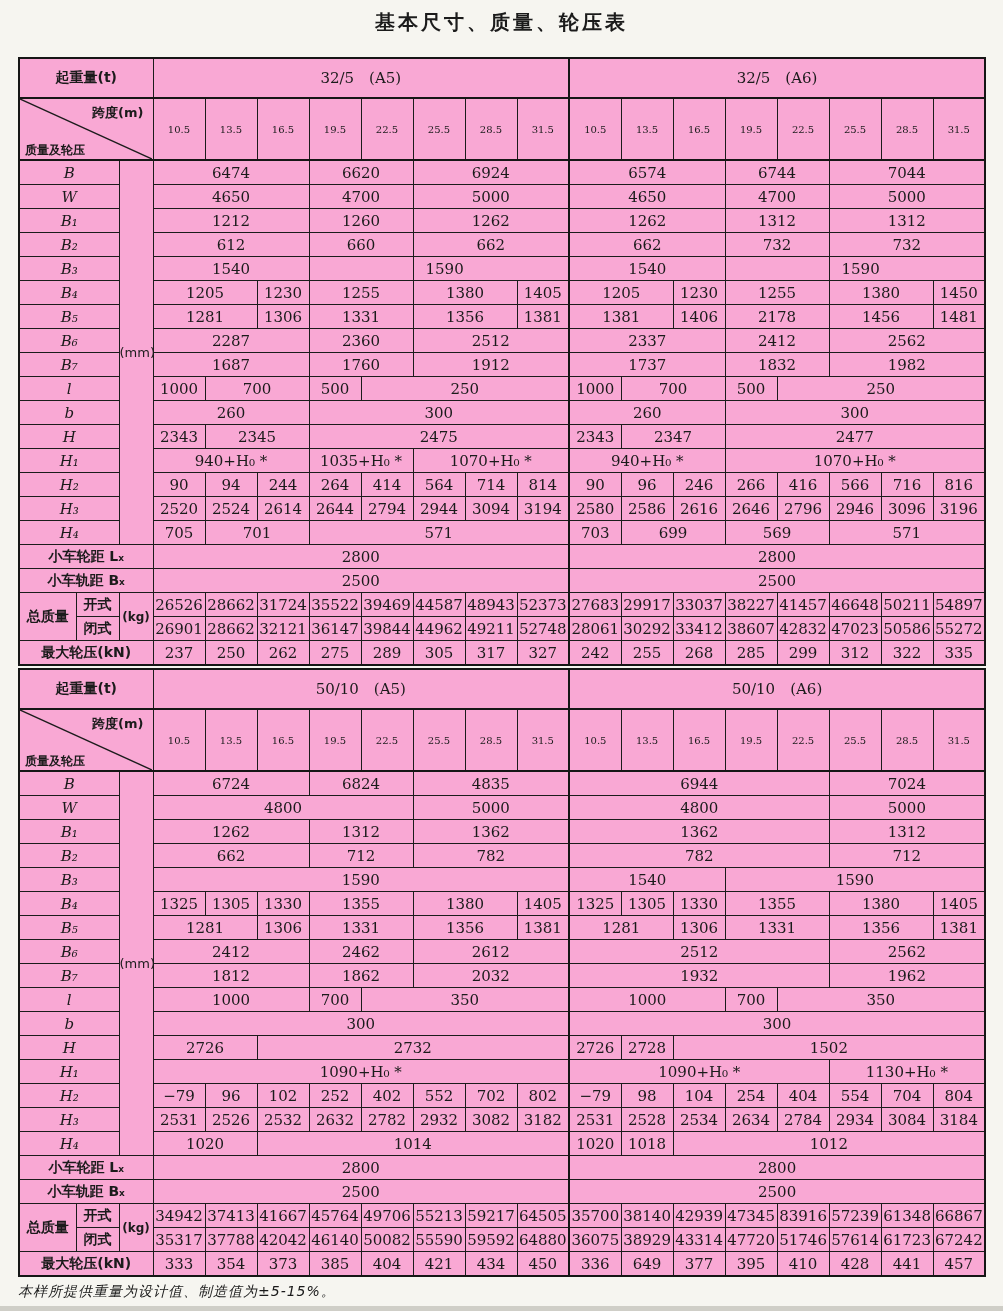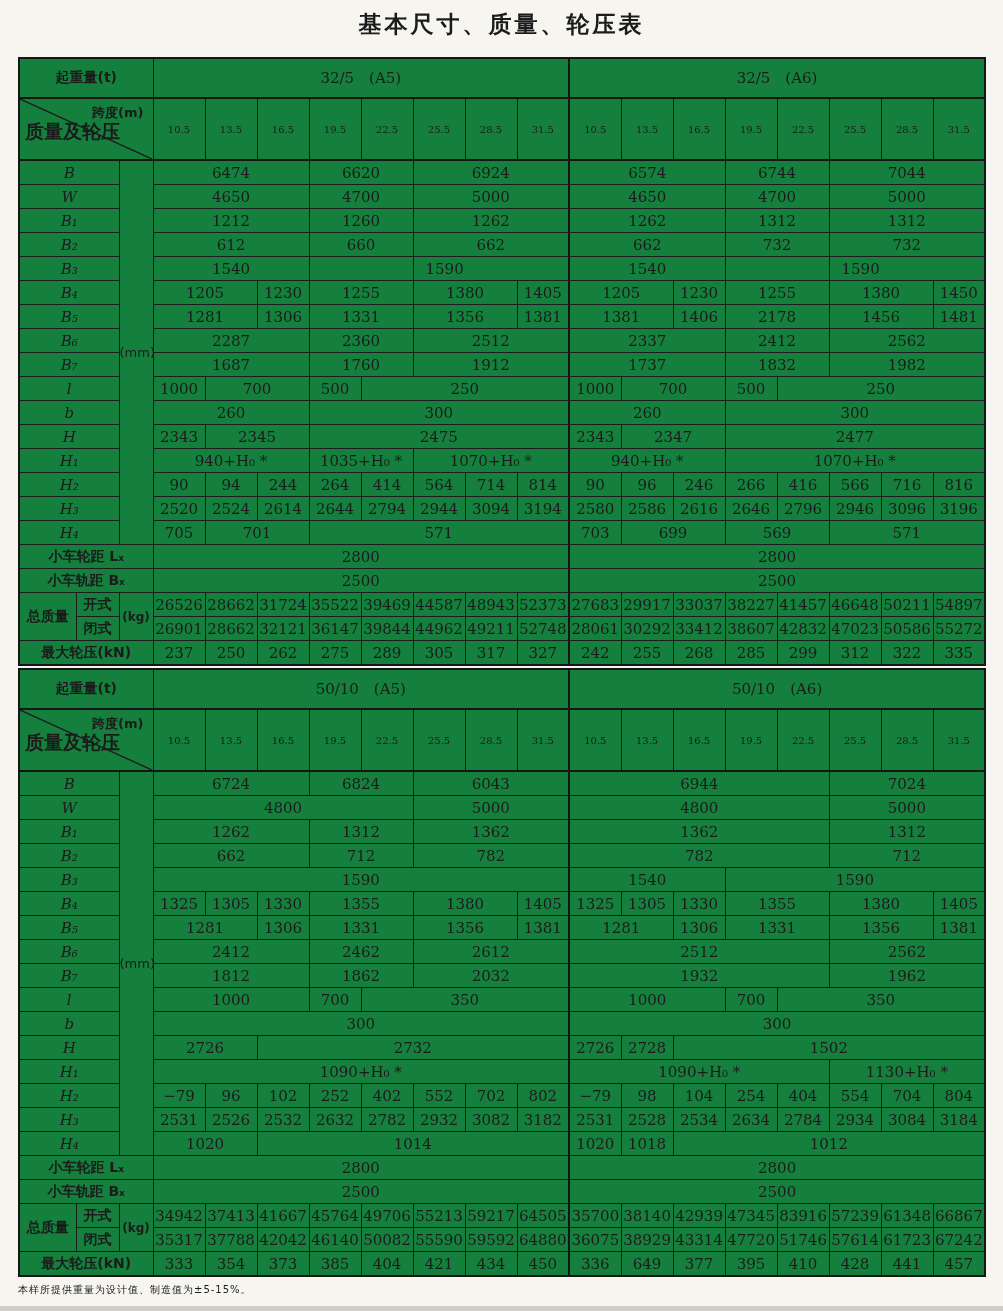--- a/index.html
+++ b/index.html
@@ -4,48 +4,48 @@
 <style>
   html,body{margin:0;padding:0;}
   body{
     width:1003px;height:1311px;position:relative;
     background:#f6f5f0;color:#1b1b1b;
     font-family:"DejaVu Sans","Liberation Sans",sans-serif;
     overflow:hidden;
   }
   .page-title{
     position:absolute;top:9px;left:0;width:100%;text-align:center;
-    font-size:23px;font-weight:bold;letter-spacing:3px;
+    font-size:20px;font-weight:bold;letter-spacing:3px;
   }
   .tbl-mount{position:absolute;left:18px;}
   #table1{top:57px;}
   #table2{top:668px;}
-  table{border-collapse:collapse;table-layout:fixed;width:966px;border:2px solid #161616;background:#15803d;}
+  table{border-collapse:collapse;table-layout:fixed;width:966px;border:2px solid #161616;background:#f9a8d4;}
   td{
     border:1px solid #1c1c1c;padding:0;text-align:center;vertical-align:middle;
     height:23px;font-size:15px;overflow:hidden;white-space:nowrap;
   }
   .num{font-family:"DejaVu Serif","Liberation Serif",serif;font-size:15px;}
   .sph{font-family:"DejaVu Serif","Liberation Serif",serif;font-size:10px;}
   .cjk{font-size:14px;font-weight:bold;font-family:"DejaVu Sans","Liberation Sans",sans-serif;}
   .lbl{font-family:"DejaVu Serif","Liberation Serif",serif;font-style:italic;font-size:15px;}
   .unit{font-size:12px;font-weight:bold;}
   .mm{font-weight:normal;font-size:13px;}
   tr.cap td{height:38px;}
   tr.hdr2 td{height:60px;}
   tr.thick td{border-bottom:2px solid #161616;}
   td.sec{border-left:2px solid #161616;}
   td.al{text-align:left;padding-left:12px;}
   td.diag{position:relative;padding:0;}
   .diag-inner{position:absolute;inset:0;}
   .diag-inner svg{position:absolute;left:0;top:0;}
   .d-span{position:absolute;top:5px;right:9px;font-size:13px;font-weight:bold;}
   .d-size{position:absolute;left:5px;top:27px;font-size:13px;font-weight:bold;margin-top:44px;}
-  .d-mass{position:absolute;left:5px;bottom:14px;font-size:19px;font-weight:bold;}
-  .footer-note{position:absolute;left:18px;top:1283px;font-size:10px;letter-spacing:1px;}
+  .d-mass{position:absolute;left:5px;bottom:0;font-size:12px;font-weight:bold;}
+  .footer-note{position:absolute;left:18px;top:1283px;font-size:14px;letter-spacing:1px;font-style:italic;}
   .scan-edge{position:absolute;left:0;right:0;bottom:0;height:5px;background:#cfcec7;}
 </style>
 </head>
 <body>
 
 <div class="page-title">基本尺寸、质量、轮压表</div>
 
 <div id="table1" class="tbl-mount">
     <table>
       <colgroup>
@@ -403,21 +403,21 @@
           <td class="sph">22.5</td>
           <td class="sph">25.5</td>
           <td class="sph">28.5</td>
           <td class="sph">31.5</td>
         </tr>
         <tr>
           <td class="lbl" colspan="2">B</td>
           <td class="unit mm" rowspan="16">(mm)</td>
           <td class="num" colspan="3">6724</td>
           <td class="num" colspan="2">6824</td>
-          <td class="num" colspan="3">6043</td>
+          <td class="num" colspan="3">4835</td>
           <td class="num sec" colspan="5">6944</td>
           <td class="num" colspan="3">7024</td>
         </tr>
         <tr>
           <td class="lbl" colspan="2">W</td>
           <td class="num" colspan="5">4800</td>
           <td class="num" colspan="3">5000</td>
           <td class="num sec" colspan="5">4800</td>
           <td class="num" colspan="3">5000</td>
         </tr>

